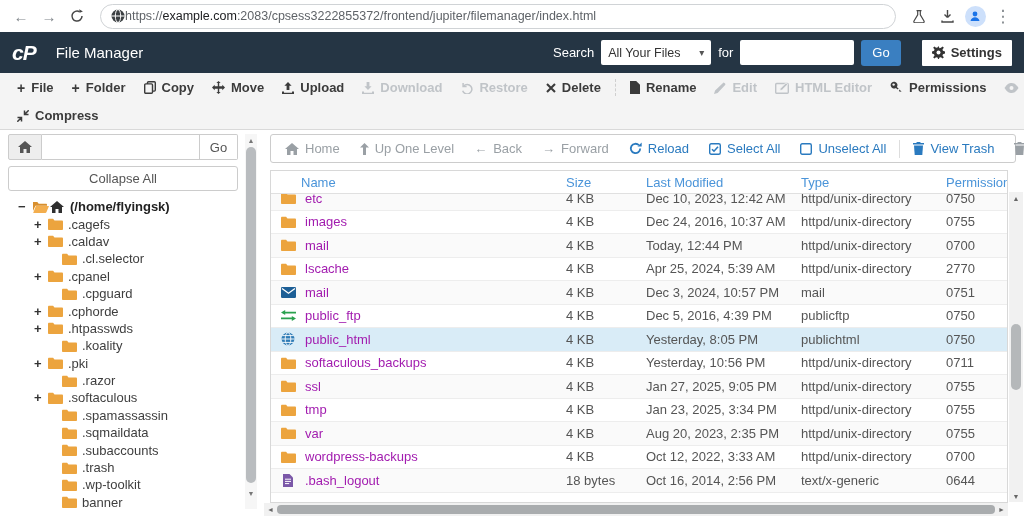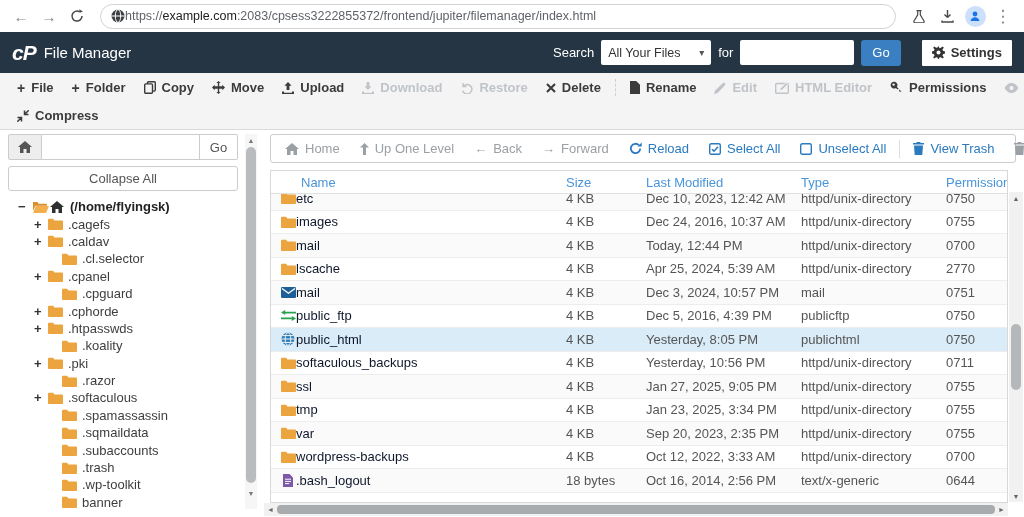--- a/index.html
+++ b/index.html
@@ -6,21 +6,21 @@
 body{margin:0;font-family:"Liberation Sans",sans-serif}
 #app{width:1024px;height:517px;position:relative;overflow:hidden;background:#fff;font-size:13px;color:#333}
 
 .chrome{height:32px;display:flex;align-items:center;padding:0 8px;background:#fff;gap:2px}
 .cbtn{width:26px;height:26px;display:flex;align-items:center;justify-content:center;color:#80868b;font-size:15px;cursor:pointer;flex:0 0 auto}
 .urlbar{flex:1;height:25px;border:1px solid #d0d3d6;border-radius:13px;display:flex;align-items:center;padding:0 10px;margin:0 8px;background:#fff;cursor:text;min-width:0}
 .urltext{white-space:nowrap;overflow:hidden;font-size:12.5px}
 .u-dim{color:#5f6368}.u-host{color:#202124}
 .avatar{width:21px;height:21px;border-radius:50%;background:#cde0fb;display:flex;align-items:center;justify-content:center}
 
-.appbar{height:41px;background:#253544;display:flex;align-items:center;padding:0 12px;color:#fff;gap:8px}
+.appbar{height:41px;background:#253544;display:flex;align-items:center;padding:0 12px;color:#fff;gap:20px}
 .cplogo{font-style:italic;font-weight:800;font-size:21px;letter-spacing:-1px;cursor:pointer}
 .apptitle{font-size:15px;font-weight:400}
 .hright{margin-left:auto;display:flex;align-items:center;gap:7px}
 .hlabel{font-size:13px}
 .fakesel{width:110px;height:25px;background:#fff;color:#333;border-radius:2px;display:flex;align-items:center;padding:0 7px;font-size:12.5px;cursor:pointer}
 .fakesel .chev{margin-left:auto;color:#555;font-size:10px}
 .hinput{width:114px;height:25px;border:none;border-radius:2px;padding:0 6px;font-size:13px}
 .gobtn{height:26px;padding:0 11px;background:#3a7fc1;color:#fff;border:none;border-radius:3px;font-size:13px;cursor:pointer}
 .setbtn{height:26px;margin-left:14px;padding:0 10px;background:#fff;color:#333;border:none;border-radius:1px;font-size:13px;font-weight:700;display:flex;align-items:center;gap:6px;cursor:pointer}
 
@@ -62,21 +62,21 @@
 .ni{display:inline-flex;align-items:center;font-size:13px}
 .ni svg{display:block}
 .tablebox{position:absolute;top:41px;left:8px;right:16px;bottom:14px;border:1px solid #d8d8d8;background:#fff;overflow:hidden}
 .thead{position:relative;z-index:2;background:#fff;display:grid;grid-template-columns:295px 80px 155px 145px 1fr;height:23px;align-items:center;border-bottom:1px solid #e0e0e0;color:#4a94d9;font-size:13px}
 .thead .hc{cursor:pointer}
 .thead .hc:first-child{padding-left:30px}
 .filerows{margin-top:-7px}
 .frow{display:grid;grid-template-columns:295px 80px 155px 145px 1fr;height:23.5px;align-items:center;border-bottom:1px solid #ededed;color:#555;cursor:pointer}
 .frow:nth-of-type(odd){background:#fafafa}
 .frow.selected{background:#d9ecf7}
-.fname{display:flex;align-items:center;padding-left:9px;color:#0f172a;overflow:hidden;white-space:nowrap}
+.fname{display:flex;align-items:center;gap:9px;padding-left:9px;color:#a21caf;overflow:hidden;white-space:nowrap}
 .ficon{display:inline-flex;width:16px;justify-content:center}
 
 .vsb{position:absolute;top:63px;right:1px;width:14px;bottom:15px;background:#f1f1f1}
 .varrow{position:absolute;left:0;width:14px;height:12px;display:flex;align-items:center;justify-content:center;font-size:7px;color:#666;cursor:pointer}
 .vthumb{position:absolute;left:2px;width:10px;top:132px;height:66px;background:#b5b8ba;border-radius:5px;cursor:grab}
 .hsb{position:absolute;left:2px;right:16px;bottom:1px;height:13px;background:#f1f1f1;display:flex;align-items:center;padding:0 3px;gap:3px}
 .harrow{font-size:7px;color:#666;cursor:pointer;flex:0 0 auto}
 .hthumb{flex:1;height:9px;background:#a9acae;border-radius:4px;cursor:grab}
 </style>
 </head>
@@ -711,21 +711,21 @@
             <div class="frow">
               <span class="fname">
                 <span class="ficon">
                   <svg width="15" height="12" viewBox="0 0 15 12">
                     <path d="M0 1.8C0 1.2.5.7 1.1.7h4l1.4 1.7h7.4c.6 0 1.1.5 1.1 1.1v7.4c0 .6-.5 1.1-1.1 1.1H1.1C.5 12 0 11.5 0 10.9z" fill="#eca43e"></path>
                   </svg>
                 </span>
                 <span>var</span>
               </span>
               <span>4 KB</span>
-              <span>Sep 20, 2023, 2:35 PM</span>
+              <span>Aug 20, 2023, 2:35 PM</span>
               <span>httpd/unix-directory</span>
               <span>0755</span>
             </div>
             <div class="frow">
               <span class="fname">
                 <span class="ficon">
                   <svg width="15" height="12" viewBox="0 0 15 12">
                     <path d="M0 1.8C0 1.2.5.7 1.1.7h4l1.4 1.7h7.4c.6 0 1.1.5 1.1 1.1v7.4c0 .6-.5 1.1-1.1 1.1H1.1C.5 12 0 11.5 0 10.9z" fill="#eca43e"></path>
                   </svg>
                 </span>

